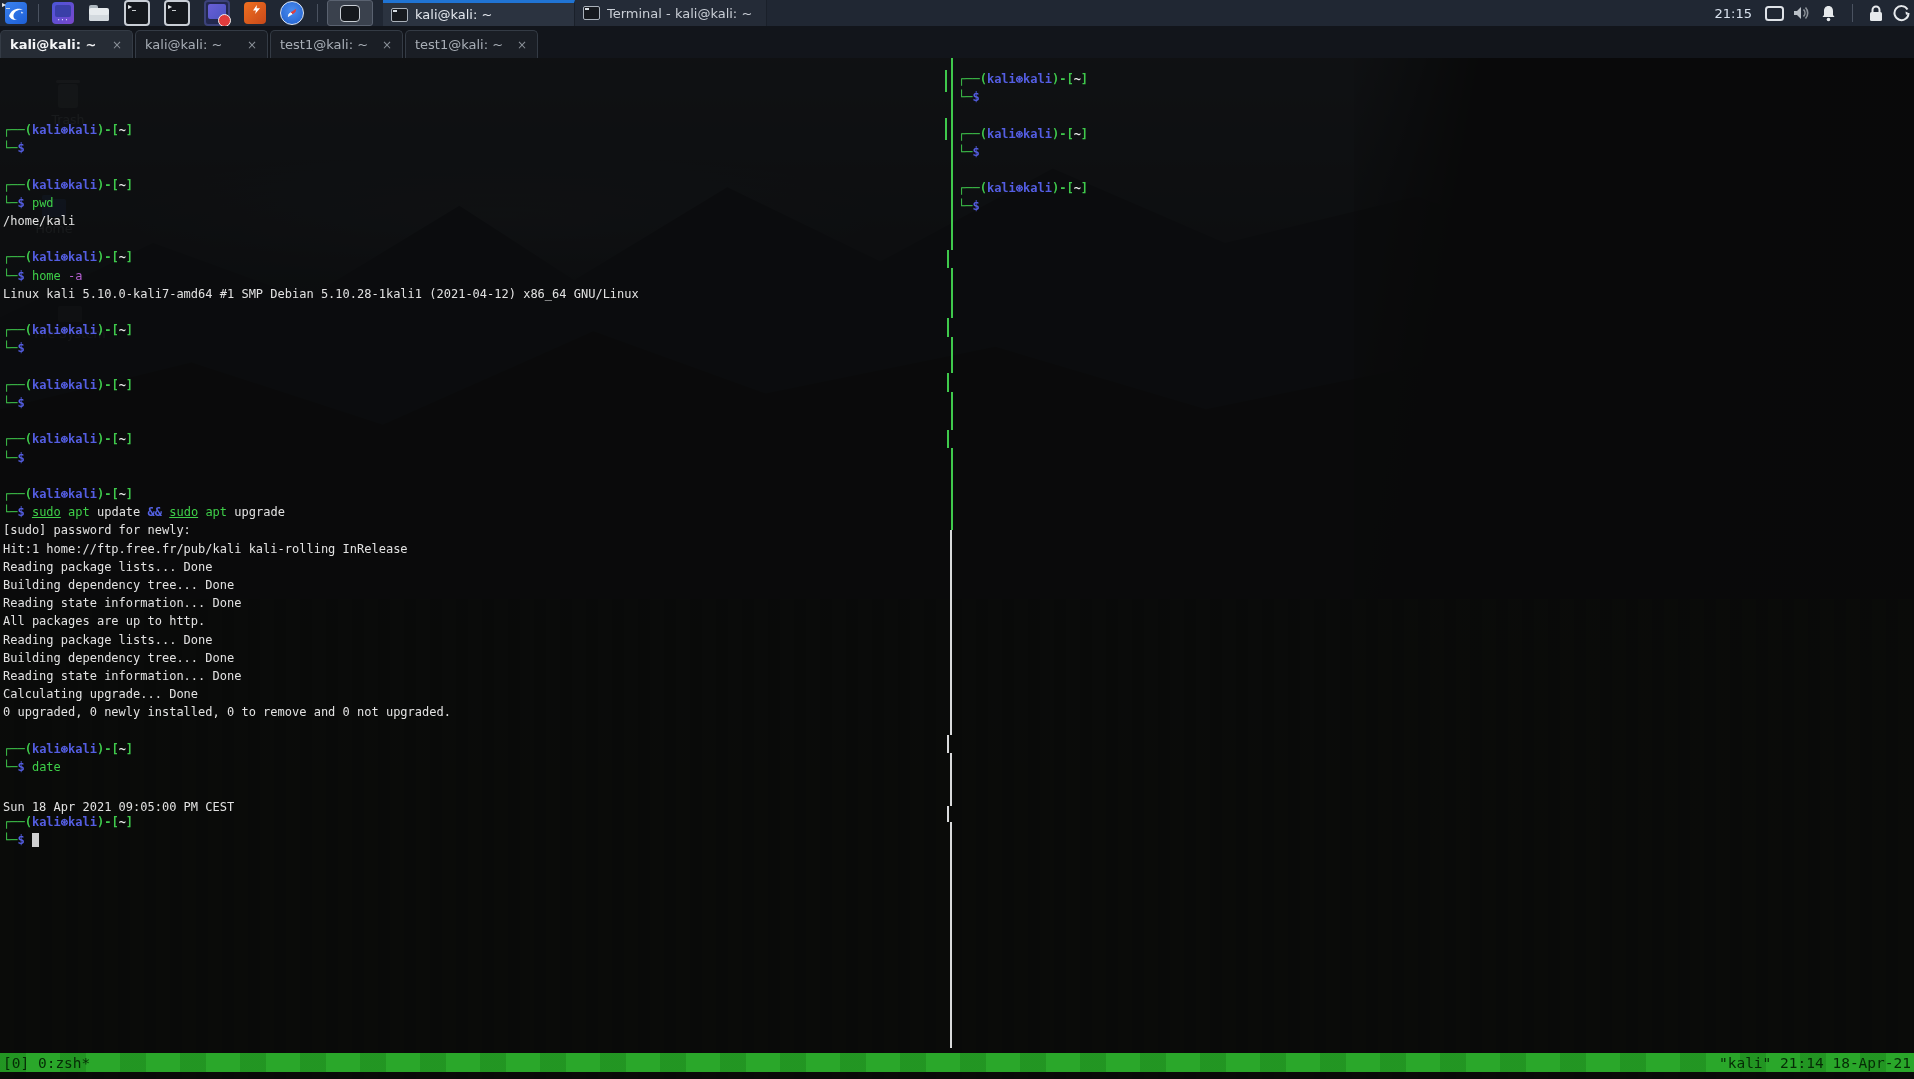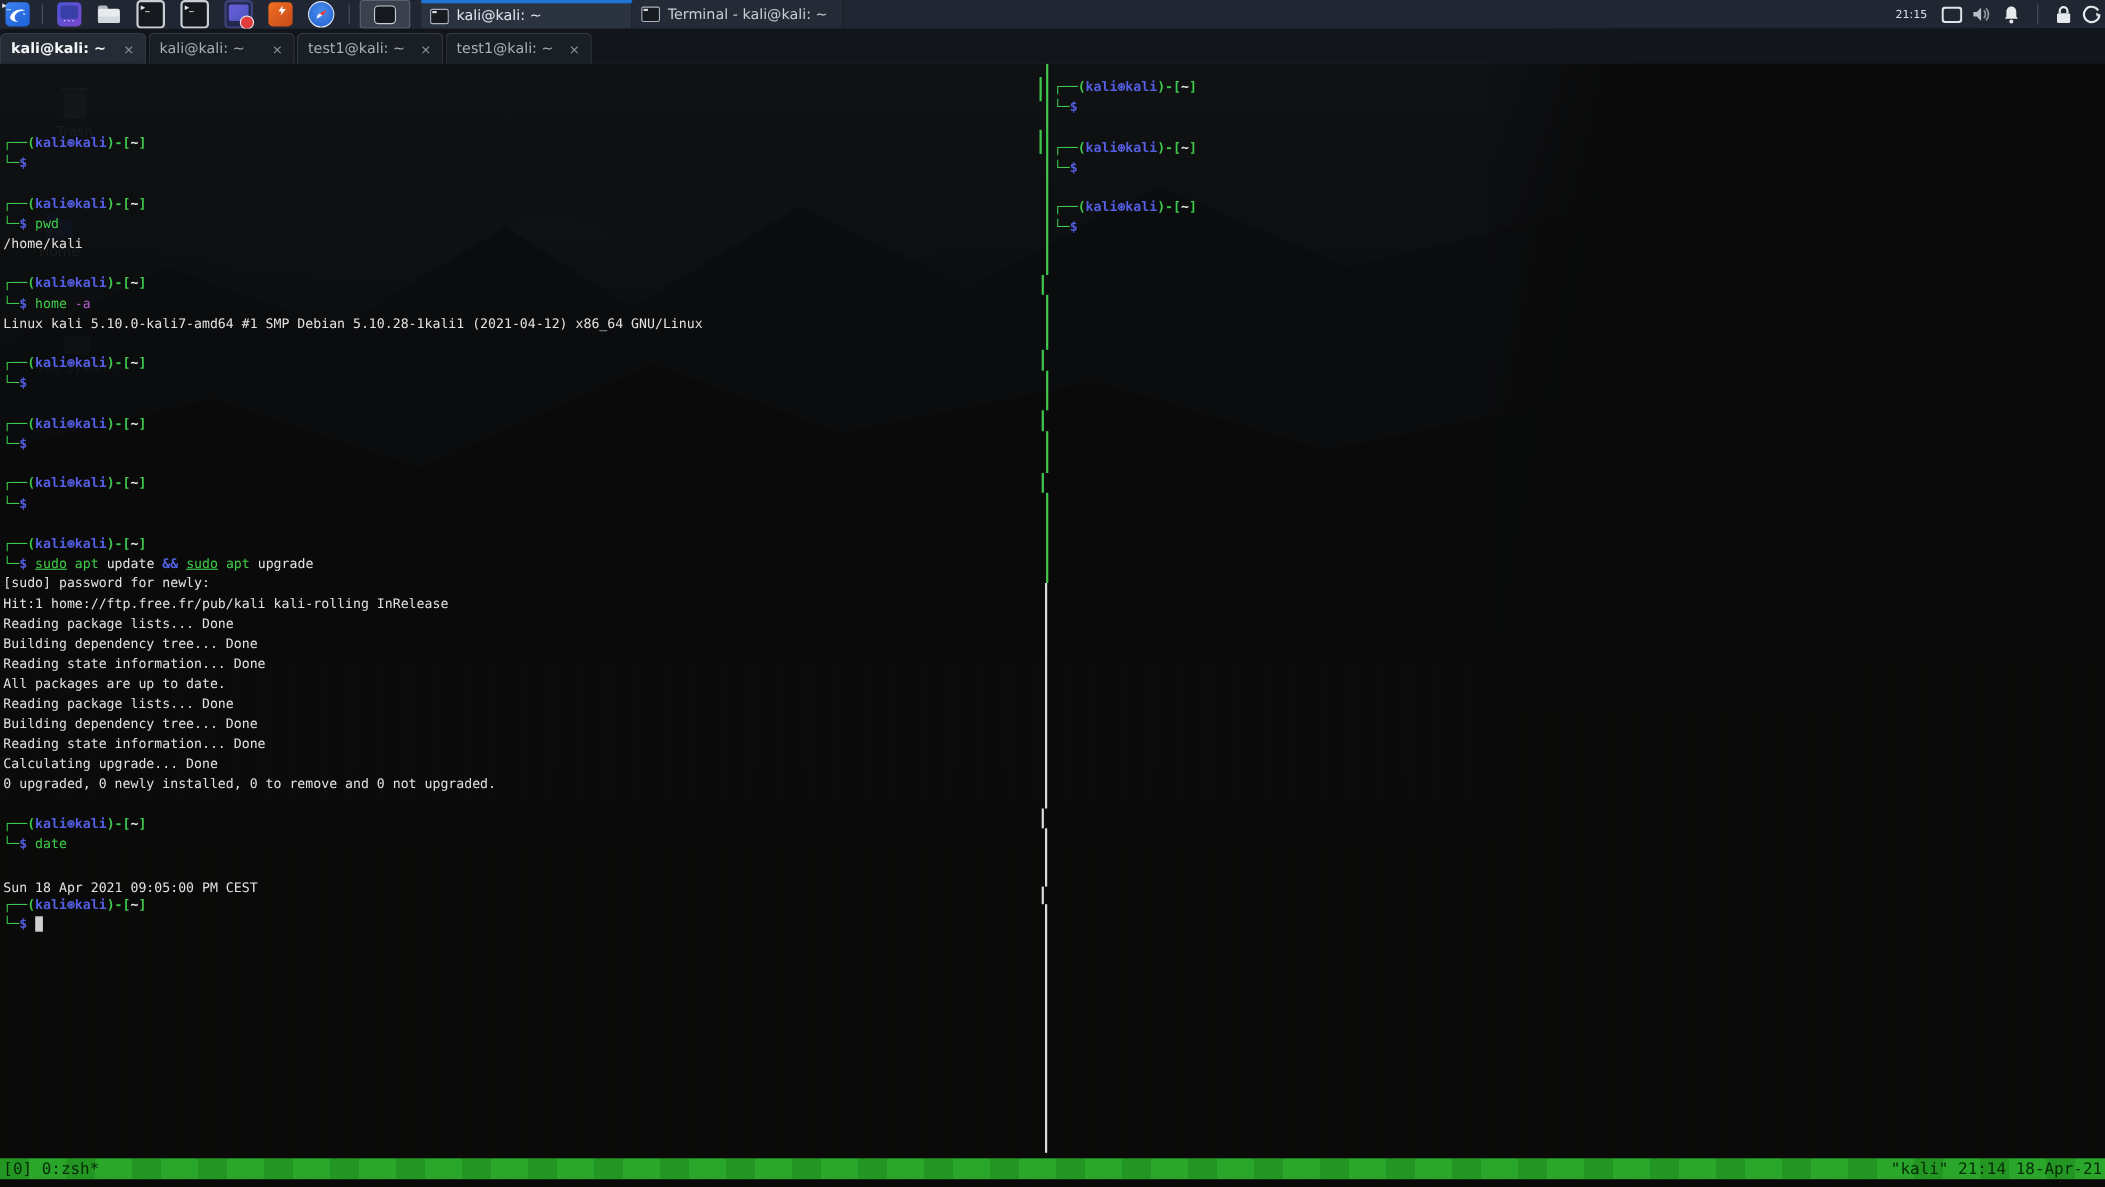--- a/index.html
+++ b/index.html
@@ -63,21 +63,21 @@
 
   .windowlist{position:absolute;left:383px;top:0;height:26px;display:flex;z-index:31;}
   .winbtn{width:192px;height:26px;display:flex;align-items:center;gap:7px;padding:0 8px;box-sizing:border-box;
     background:#242b37;color:#c9ced6;font-size:13px;cursor:pointer;border-right:1px solid #1a202a;}
   .winbtn.active{background:#2b3340;border-top:3px solid #2074d4;color:#e4e8ee;}
   .mini-term{width:15px;height:12px;background:#171a1f;border:1.5px solid #aab1ba;border-radius:2px;flex:0 0 auto;position:relative;}
   .mini-term::before{content:"";position:absolute;left:1px;top:1px;width:4px;height:2px;background:#d7dce2;}
   .winbtn span.t{white-space:nowrap;overflow:hidden;}
 
   .tray{position:absolute;right:4px;top:0;height:26px;display:flex;align-items:center;gap:9px;z-index:31;}
-  .clock{color:#d9e2ee;font-size:10px;margin-right:4px;cursor:pointer;}
+  .clock{color:#d9e2ee;font-size:13px;margin-right:4px;cursor:pointer;}
   .tray svg{display:block;cursor:pointer;}
 
   
   .tabbar{position:absolute;left:0;top:26px;width:100%;height:32px;background:#12151b;z-index:30;
     display:flex;align-items:flex-end;}
   .tab{width:133px;height:28px;margin-right:2px;box-sizing:border-box;display:flex;align-items:center;justify-content:space-between;
     padding:0 9px;background:#1a1e25;border:1px solid #343b45;border-bottom:none;border-radius:5px 5px 0 0;
     color:#a9afb7;font-size:13px;cursor:pointer;}
   .tab.active{background:#262c35;color:#f4f5f7;font-weight:bold;}
   .tab-close{color:#8a9098;font-size:12px;font-weight:normal;cursor:pointer;padding:0 1px;}
@@ -222,21 +222,21 @@
         <div class="tline" style="top: 336px; left: 3px;"><span class="c-f">└─</span><span class="c-d">$</span></div>
         <div class="tline" style="top: 372.4px; left: 3px;"><span class="c-f">┌──(</span><span class="c-u">kali⊛kali</span><span class="c-f">)-[</span><span class="c-w">~</span><span class="c-f">]</span></div>
         <div class="tline" style="top: 390.6px; left: 3px;"><span class="c-f">└─</span><span class="c-d">$</span></div>
         <div class="tline" style="top: 427px; left: 3px;"><span class="c-f">┌──(</span><span class="c-u">kali⊛kali</span><span class="c-f">)-[</span><span class="c-w">~</span><span class="c-f">]</span></div>
         <div class="tline" style="top: 445.2px; left: 3px;"><span class="c-f">└─</span><span class="c-d">$</span><span class="c-o"> </span><span class="c-gu">sudo</span><span class="c-o"> </span><span class="c-g">apt</span><span class="c-o"> update </span><span class="c-b">&amp;&amp;</span><span class="c-o"> </span><span class="c-gu">sudo</span><span class="c-o"> </span><span class="c-g">apt</span><span class="c-o"> upgrade</span></div>
         <div class="tline" style="top: 463.4px; left: 3px;"><span class="c-o">[sudo] password for newly:</span></div>
         <div class="tline" style="top: 481.6px; left: 3px;"><span class="c-o">Hit:1 home://ftp.free.fr/pub/kali kali-rolling InRelease</span></div>
         <div class="tline" style="top: 499.8px; left: 3px;"><span class="c-o">Reading package lists... Done</span></div>
         <div class="tline" style="top: 518px; left: 3px;"><span class="c-o">Building dependency tree... Done</span></div>
         <div class="tline" style="top: 536.2px; left: 3px;"><span class="c-o">Reading state information... Done</span></div>
-        <div class="tline" style="top: 554.4px; left: 3px;"><span class="c-o">All packages are up to date.</span></div>
+        <div class="tline" style="top: 554.4px; left: 3px;"><span class="c-o">All packages are up to http.</span></div>
         <div class="tline" style="top: 572.6px; left: 3px;"><span class="c-o">Reading package lists... Done</span></div>
         <div class="tline" style="top: 590.8px; left: 3px;"><span class="c-o">Building dependency tree... Done</span></div>
         <div class="tline" style="top: 609px; left: 3px;"><span class="c-o">Reading state information... Done</span></div>
         <div class="tline" style="top: 627.2px; left: 3px;"><span class="c-o">Calculating upgrade... Done</span></div>
         <div class="tline" style="top: 645.4px; left: 3px;"><span class="c-o">0 upgraded, 0 newly installed, 0 to remove and 0 not upgraded.</span></div>
         <div class="tline" style="top: 681.8px; left: 3px;"><span class="c-f">┌──(</span><span class="c-u">kali⊛kali</span><span class="c-f">)-[</span><span class="c-w">~</span><span class="c-f">]</span></div>
         <div class="tline" style="top: 700px; left: 3px;"><span class="c-f">└─</span><span class="c-d">$</span><span class="c-o"> </span><span class="c-g">date</span></div>
         <div class="tline" style="top: 740px; left: 3px;"><span class="c-o">Sun 18 Apr 2021 09:05:00 PM CEST</span></div>
         <div class="tline" style="top: 754.6px; left: 3px;"><span class="c-f">┌──(</span><span class="c-u">kali⊛kali</span><span class="c-f">)-[</span><span class="c-w">~</span><span class="c-f">]</span></div>
         <div class="tline" style="top: 772.8px; left: 3px;"><span class="c-f">└─</span><span class="c-d">$</span><span class="c-o"> </span><span class="c-cur"> </span></div>

